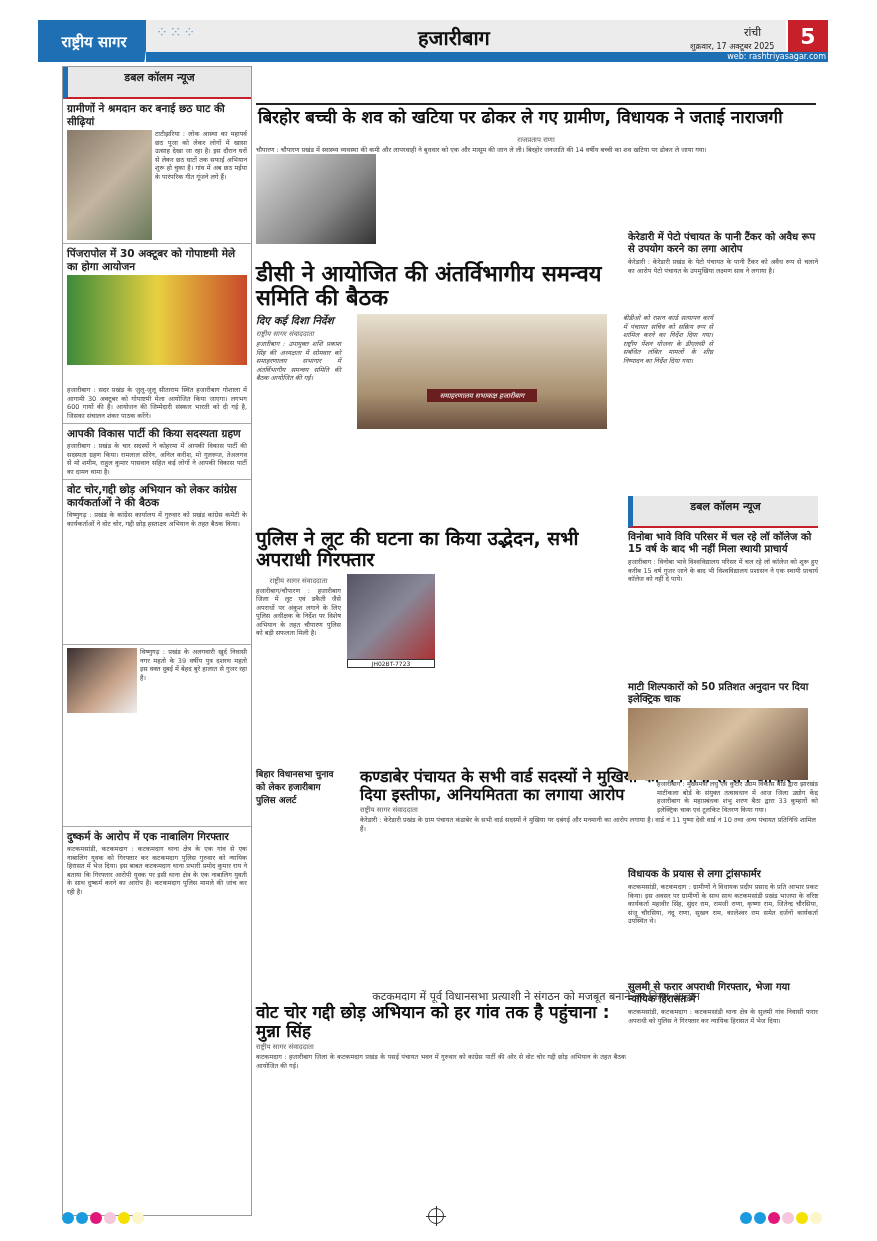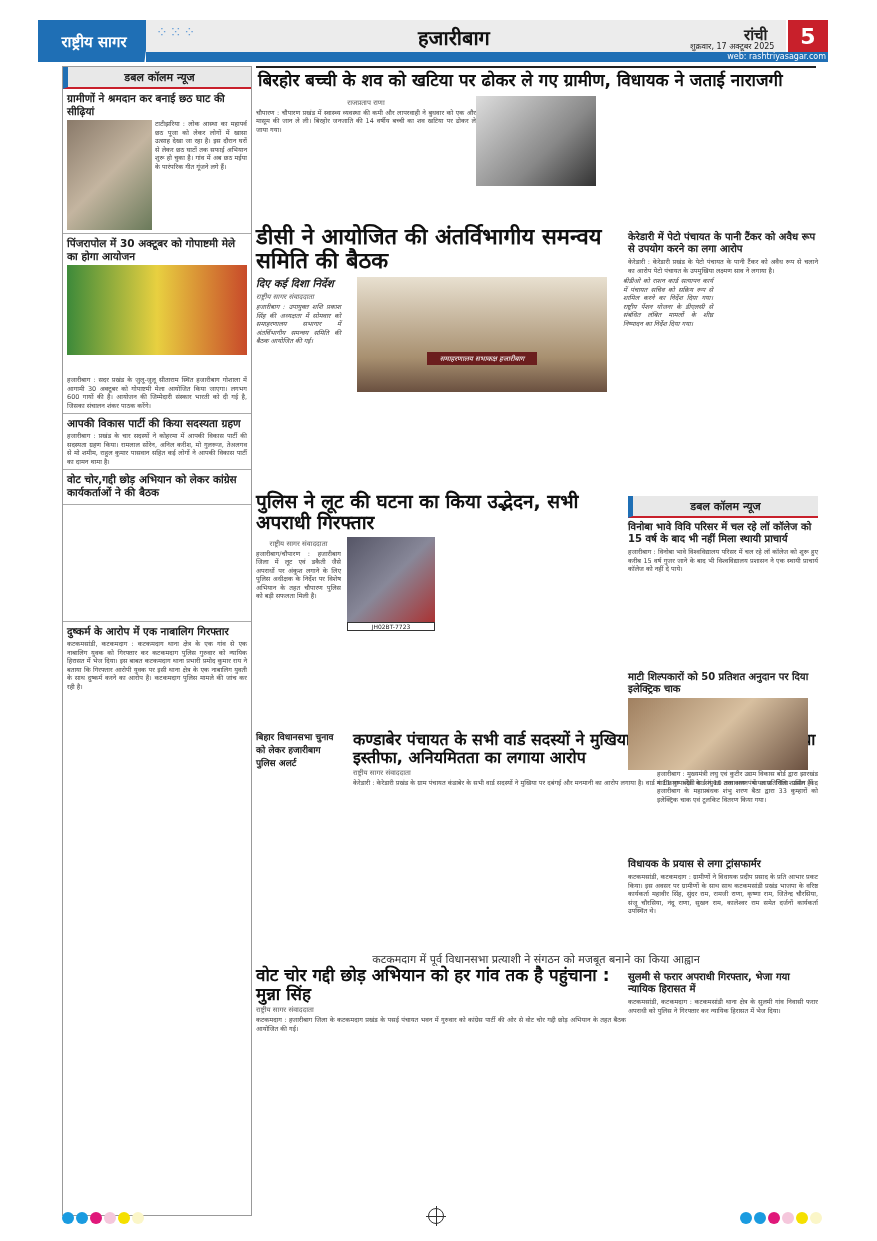--- a/index.html
+++ b/index.html
@@ -4,36 +4,36 @@
 <style>
   * { box-sizing: border-box; margin: 0; padding: 0; }
   html, body { width: 877px; height: 1241px; background: #ffffff; overflow: hidden; }
   body { font-family: "DejaVu Sans", sans-serif; color: #222; position: relative; }
 
   .masthead { position: absolute; left: 38px; top: 20px; width: 800px; height: 42px; }
   .mast-logo { position: absolute; left: 0; top: 0; width: 112px; height: 42px; background: #1f6fb5; color: #ffffff; font-weight: bold; font-size: 15px; display: flex; align-items: center; justify-content: center; clip-path: polygon(0 0, 100% 0, 95% 100%, 0 100%); }
   .mast-band { position: absolute; left: 108px; top: 0; width: 640px; height: 32px; background: #ececec; }
   .mast-dots { position: absolute; left: 118px; top: 4px; font-size: 14px; color: #6aa0d8; letter-spacing: 2px; }
   .mast-section { position: absolute; left: 380px; top: 4px; font-weight: bold; font-size: 20px; color: #111; }
-  .mast-city { position: absolute; left: 706px; top: 4px; font-size: 15px; font-weight: bold; }
+  .mast-city { position: absolute; left: 706px; top: 4px; font-size: 11px; font-weight: normal; }
   .mast-date { position: absolute; left: 652px; top: 20px; font-size: 8px; }
   .mast-pagenum { position: absolute; left: 750px; top: 0; width: 40px; height: 32px; background: #c8202b; color: #fff; font-weight: bold; font-size: 22px; display: flex; align-items: center; justify-content: center; }
   .mast-webbar { position: absolute; left: 108px; top: 32px; width: 682px; height: 10px; background: #1f6fb5; }
   .mast-web { position: absolute; right: 12px; top: 32px; font-size: 8px; color: #fff; }
 
   .col-left { position: absolute; left: 62px; top: 66px; width: 190px; height: 1150px; border: 1px solid #999; }
-  .dcn-header { background: #e8e8e8; border-left: 5px solid #1f6fb5; border-bottom: 2px solid #c8202b; height: 22px; font-size: 11px; font-weight: bold; text-align: center; line-height: 22px; }
+  .dcn-header { background: #e8e8e8; border-left: 5px solid #1f6fb5; border-bottom: 2px solid #c8202b; height: 32px; font-size: 11px; font-weight: bold; text-align: center; line-height: 22px; }
   .left-item { padding: 3px 4px; border-bottom: 1px solid #aaa; }
   .left-title { font-size: 10.5px; font-weight: bold; line-height: 13px; margin-bottom: 2px; }
   .body-text { font-size: 6.5px; line-height: 8.5px; color: #444; text-align: justify; }
   .photo { background: linear-gradient(135deg, #8a7a6a, #c4b5a0 50%, #6a7a5a); display: block; }
 
   .main { position: absolute; left: 256px; top: 66px; width: 560px; }
   .headline { font-weight: bold; color: #111; line-height: 1.1; }
-  .h1 { font-size: 17px; border-top: 2px solid #222; padding: 3px 2px; }
+  .h1 { font-size: 17px; border-top: 2px solid #222; padding: 3px 2px; margin-top: 37px; }
   .h-big { font-size: 24px; text-align: center; padding: 4px 0; }
   .h-sub { font-size: 13px; text-align: center; color: #333; font-weight: normal; }
   .byline { font-size: 7px; color: #555; text-align: center; margin: 2px 0; }
 
   .right-col { position: absolute; left: 628px; width: 190px; }
   .rc-title { font-size: 10px; font-weight: bold; line-height: 12px; margin: 3px 0; }
 
   .cmyk { position: absolute; top: 1212px; display: flex; gap: 2px; }
   .cmyk span { width: 12px; height: 12px; border-radius: 50%; display: inline-block; }
   .regmark { position: absolute; top: 1208px; left: 428px; width: 16px; height: 16px; border: 1px solid #333; border-radius: 50%; }
@@ -72,36 +72,41 @@
     <p class="body-text" style="margin-top:21px;">हजारीबाग : सदर प्रखंड के जुलू-जुलू सीताराम स्थित हजारीबाग गोशाला में आगामी 30 अक्टूबर को गोपाष्टमी मेला आयोजित किया जाएगा। लगभग 600 गायों की है। आयोजन की जिम्मेदारी संस्कार भारती को दी गई है, जिसका संचालन शंकर पाठक करेंगे।</p>
   </article>
 
   <article class="left-item">
     <h3 class="left-title">आपकी विकास पार्टी की किया सदस्यता ग्रहण</h3>
     <p class="body-text">हजारीबाग : प्रखंड के चार सदस्यों ने कोहरमा में आपकी विकास पार्टी की सदस्यता ग्रहण किया। रामलाल सोरेन, अनिल करीश, मो गुलरूज, तेअलगव से मो शमीम, राहुल कुमार पासवान सहित कई लोगों ने आपकी विकास पार्टी का दामन थामा है।</p>
   </article>
 
   <article class="left-item">
     <h3 class="left-title">वोट चोर,गद्दी छोड़ अभियान को लेकर कांग्रेस कार्यकर्ताओं ने की बैठक</h3>
-  </article>
-
-  <article class="left-item">
+    <p class="body-text" style="height:130px;">विष्णुगढ़ : प्रखंड के कांग्रेस कार्यालय में गुरुवार को प्रखंड कांग्रेस कमेटी के कार्यकर्ताओं ने वोट चोर, गद्दी छोड़ हस्ताक्षर अभियान के तहत बैठक किया।</p>
+  </article>
+
+  <article class="left-item">
+    <div style="display:flex;gap:3px;">
+      <div class="photo" style="width:70px;height:65px;background:linear-gradient(135deg,#3a3030,#c9a48a 60%,#eee);"></div>
+      <p class="body-text" style="flex:1;">विष्णुगढ़ : प्रखंड के अलगवारी खुर्द निवासी नगर महतो के 39 वर्षीय पुत्र दशरथ महतो इस वक्त दुबई में बेहद बुरे हालात से गुजर रहा है।</p>
+    </div>
     <div class="body-text" style="height:110px;"></div>
   </article>
 
   <article class="left-item" style="border-bottom:none;">
     <h3 class="left-title">दुष्कर्म के आरोप में एक नाबालिग गिरफ्तार</h3>
     <p class="body-text">कटकमसांडी, कटकमदाग : कटकमदाग थाना क्षेत्र के एक गांव से एक नाबालिग युवक को गिरफ्तार कर कटकमदाग पुलिस गुरुवार को न्यायिक हिरासत में भेज दिया। इस बाबत कटकमदाग थाना प्रभारी प्रमोद कुमार राय ने बताया कि गिरफ्तार आरोपी युवक पर इसी थाना क्षेत्र के एक नाबालिग युवती के साथ दुष्कर्म करने का आरोप है। कटकमदाग पुलिस मामले की जांच कर रही है।</p>
   </article>
 </aside>
 
 <main class="main">
   <section style="height:155px;">
     <h1 class="headline h1">बिरहोर बच्ची के शव को खटिया पर ढोकर ले गए ग्रामीण, विधायक ने जताई नाराजगी</h1>
-    <div style="display:flex;gap:0;margin-top:3px;">
+    <div style="display:flex;gap:0;margin-top:3px;flex-direction:column;">
       <div style="flex:1;">
         <div class="byline">राजप्रताप राणा</div>
         <p class="body-text">चौपारण : चौपारण प्रखंड में स्वास्थ्य व्यवस्था की कमी और लापरवाही ने बुधवार को एक और मासूम की जान ले ली। बिरहोर जनजाति की 14 वर्षीय बच्ची का शव खटिया पर ढोकर ले जाया गया।</p>
       </div>
       <div class="photo" style="width:120px;height:90px;background:linear-gradient(135deg,#ddd,#888 60%,#333);"></div>
       <div style="flex:1;" class="body-text"></div>
     </div>
   </section>
 
   <section style="height:270px;">
@@ -129,21 +134,21 @@
       </div>
       <div style="width:88px;">
         <div class="photo" style="width:88px;height:85px;background:linear-gradient(135deg,#556,#889 50%,#a33);"></div>
         <div style="font-size:6px;background:#fff;border:1px solid #333;text-align:center;">JH02BT-7723</div>
       </div>
       <div style="flex:1;width:190px;" class="body-text"></div>
     </div>
   </section>
 
   <section style="height:220px;">
-    <div style="display:flex;gap:12px;">
+    <div style="display:flex;gap:19px;">
       <div style="width:85px;">
         <div class="left-title" style="font-size:9px;">बिहार विधानसभा चुनाव को लेकर हजारीबाग पुलिस अलर्ट</div>
       </div>
       <div style="flex:1;width:280px;">
         <h1 class="headline" style="font-size:16px;">कण्डाबेर पंचायत के सभी वार्ड सदस्यों ने मुखिया की मनमानी से तंग आकर दिया इस्तीफा, अनियमितता का लगाया आरोप</h1>
         <div class="byline" style="text-align:left;">राष्ट्रीय सागर संवाददाता</div>
         <p class="body-text">केरेडारी : केरेडारी प्रखंड के ग्राम पंचायत कंडाबेर के सभी वार्ड सदस्यों ने मुखिया पर दबंगई और मनमानी का आरोप लगाया है। वार्ड नं 11 पुष्पा देवी वार्ड नं 10 तथा अन्य पंचायत प्रतिनिधि शामिल हैं।</p>
       </div>
     </div>
   </section>

